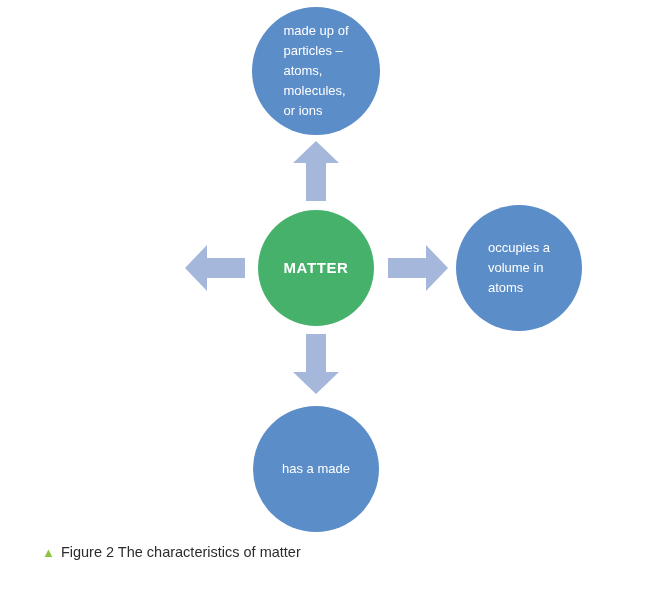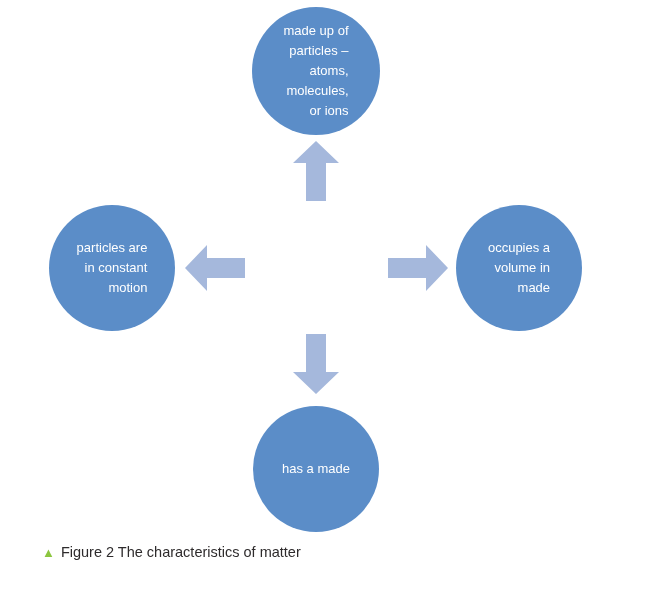--- a/index.html
+++ b/index.html
@@ -17,21 +17,21 @@
     .stage {
       position: absolute;
       inset: 0;
     }
     .node {
       position: absolute;
       border-radius: 50%;
       display: flex;
       align-items: center;
       justify-content: center;
-      text-align: right;
+      text-align: left;
       color: #ffffff;
     }
     .node .label {
       white-space: pre-line;
       font-size: 13px;
       line-height: 1.55;
       padding: 0 8px;
     }
     .node-blue { background: #5b8dc8; }
     .node-green { background: #45b16b; }
@@ -91,31 +91,29 @@
   </svg>
 
   <div id="node-top" class="node node-blue">
     <span class="label">made up of
 particles –
 atoms,
 molecules,
 or ions</span>
   </div>
 
-  <div id="node-left" class="node node-blue">
-    <span class="label">particles are
-in constant
-motion</span>
+
+  <div id="node-center" class="node node-green">
+    <span class="label">MATTER</span>
   </div>
-
 
   <div id="node-right" class="node node-blue">
     <span class="label">occupies a
 volume in
-made</span>
+atoms</span>
   </div>
 
   <div id="node-bottom" class="node node-blue">
     <span class="label">has a made</span>
   </div>
 
   <div class="caption">
     <span class="tri">▲</span>
     <span>Figure 2 The characteristics of matter</span>
   </div>

